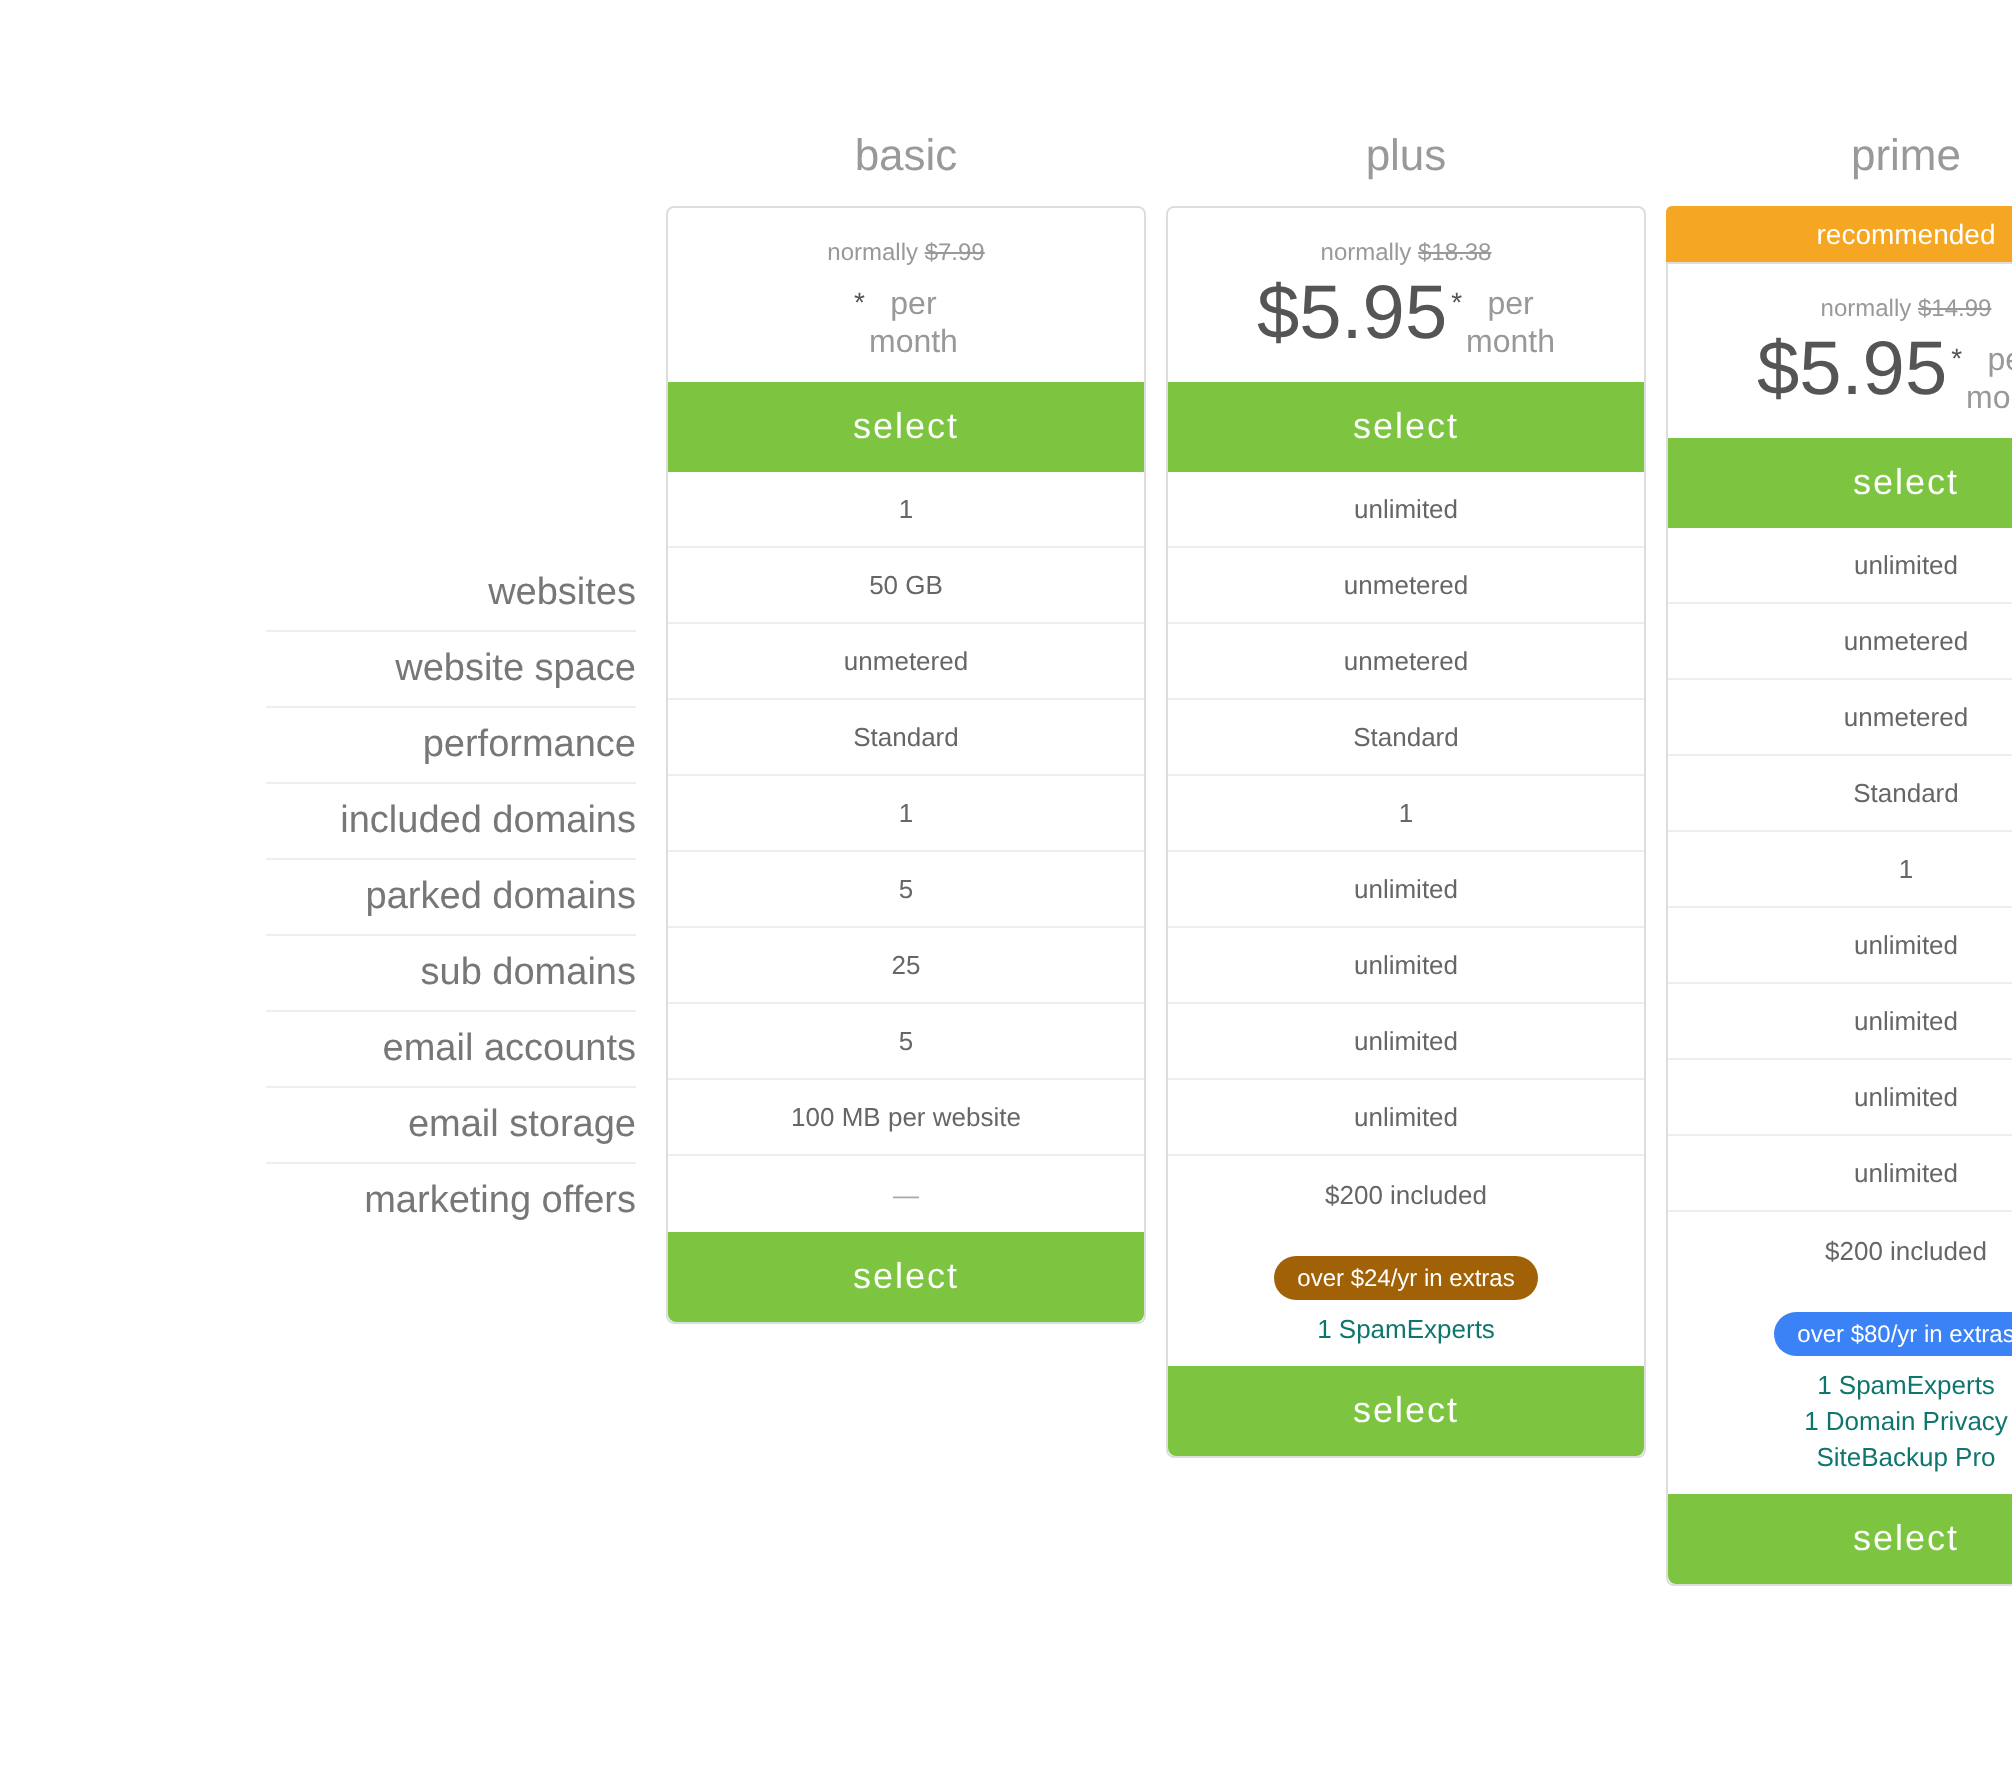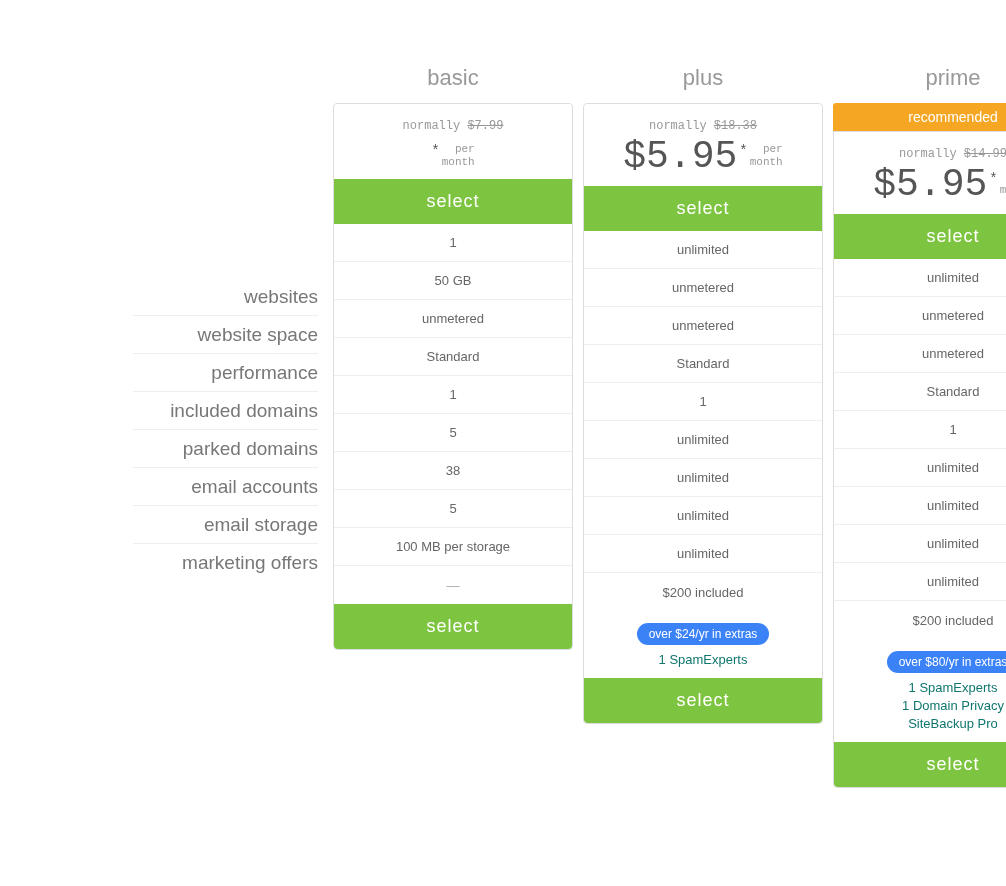--- a/index.html
+++ b/index.html
@@ -72,21 +72,20 @@
       border-radius: 4px;
     }
     .plan-card.prime {
       border-radius: 0 0 4px 4px;
     }
     .pricing-section {
       padding: 15px 10px 10px;
       text-align: center;
       background: #fff;
       border-radius: 4px 4px 0 0;
-      font-family: Liberation Mono, monospace;
     }
     .plan-card.prime .pricing-section {
       border-radius: 0;
     }
     .normally-text {
       font-size: 12px;
       color: #999;
     }
     .original-price {
       text-decoration: line-through;
@@ -104,23 +103,23 @@
       justify-content: center;
       gap: 2px;
       margin-top: 5px;
     }
     .price-star {
       font-size: 14px;
       color: #555;
       margin-top: 5px;
     }
     .per-month {
-      font-size: 11px;
-      color: #999;
-      text-align: right;
+      font-size: 16px;
+      color: #999;
+      text-align: center;
       margin-top: 5px;
       line-height: 1.2;
     }
     .select-btn {
       display: block;
       width: 100%;
       background: #7dc540;
       color: #fff;
       border: none;
       padding: 12px;
@@ -150,21 +149,21 @@
       background: #fff;
     }
     .extras-badge {
       display: inline-block;
       padding: 4px 12px;
       border-radius: 20px;
       font-size: 12px;
       color: #fff;
       margin: 4px 0;
     }
-    .extras-badge.gray { background: #3b82f6; }
+    .extras-badge.gray { background: #a16207; }
     .extras-badge.blue { background: #3b82f6; }
     .extras-item {
       font-size: 13px;
       color: #0f766e;
       margin: 3px 0;
     }
     .bottom-select {
       display: block;
       width: 100%;
       background: #7dc540;
@@ -187,20 +186,21 @@
 <div class="pricing-wrapper">
 
   <div class="feature-labels">
     <div style="height:38px;"></div>
     <div id="label-container">
         <div class="feature-label">websites</div>
         <div class="feature-label">website space</div>
         <div class="feature-label">performance</div>
         <div class="feature-label">included domains</div>
         <div class="feature-label">parked domains</div>
+        <div class="feature-label">sub domains</div>
         <div class="feature-label">email accounts</div>
         <div class="feature-label">email storage</div>
         <div class="feature-label">marketing offers</div>
       </div>
   </div>
 
   <div class="plans-container" id="plans-container">
   <div class="plan">
         <div class="plan-name">basic</div>
         <div class="plan-card">
@@ -214,23 +214,23 @@
     </div>
   </div>
           <button class="select-btn">select</button>
           <div class="features-grid">
             <div class="feature-cell">1</div>
             <div class="feature-cell">50 GB</div>
             <div class="feature-cell">unmetered</div>
             <div class="feature-cell">Standard</div>
             <div class="feature-cell">1</div>
             <div class="feature-cell">5</div>
-            <div class="feature-cell">38</div>
+            <div class="feature-cell">25</div>
             <div class="feature-cell">5</div>
-            <div class="feature-cell">100 MB per storage</div>
+            <div class="feature-cell">100 MB per website</div>
             <div class="feature-cell">
               <span class="dash">—</span>
             </div>
           </div>
           <button class="bottom-select">select</button>
         </div>
       </div>
       <div class="plan">
         <div class="plan-name">plus</div>
         <div class="plan-card">

